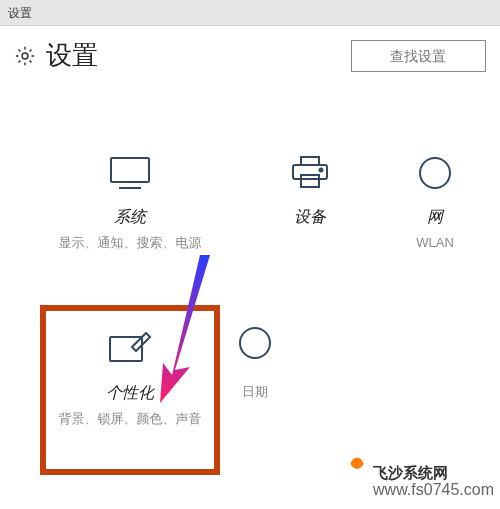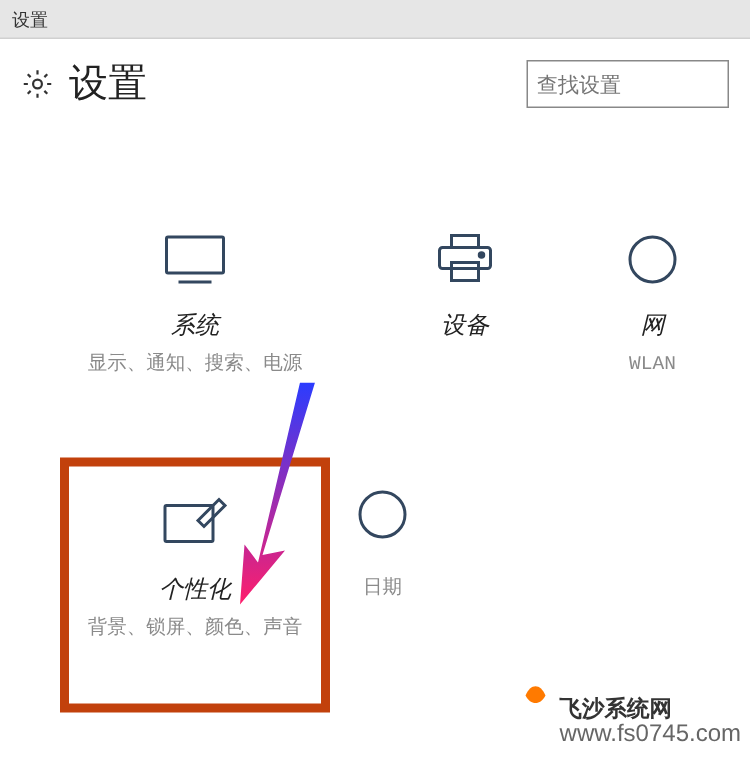--- a/index.html
+++ b/index.html
@@ -44,20 +44,21 @@
     align-items: center;
     padding: 0 6px;
   }
   .search-box input {
     border: none;
     outline: none;
     font-size: 14px;
     width: 100%;
     color: #7f1d1d;
     background: transparent;
+    margin-left: 32px;
   }
   .content {
     padding-top: 48px;
   }
   .grid {
     display: flex;
     flex-wrap: wrap;
     padding-left: 40px;
   }
   .tile {
@@ -84,21 +85,20 @@
   .tile-title {
     font-size: 16px;
     color: #222;
     margin-bottom: 6px;
     font-style: italic;
   }
   .tile-desc {
     font-size: 13px;
     color: #8a8a8a;
     line-height: 1.4;
-    font-family: Liberation Mono, monospace;
   }
   .partial {
     width: 70px;
     overflow: hidden;
     white-space: nowrap;
   }
   .arrow {
     position: absolute;
     left: 160px;
     top: 255px;

